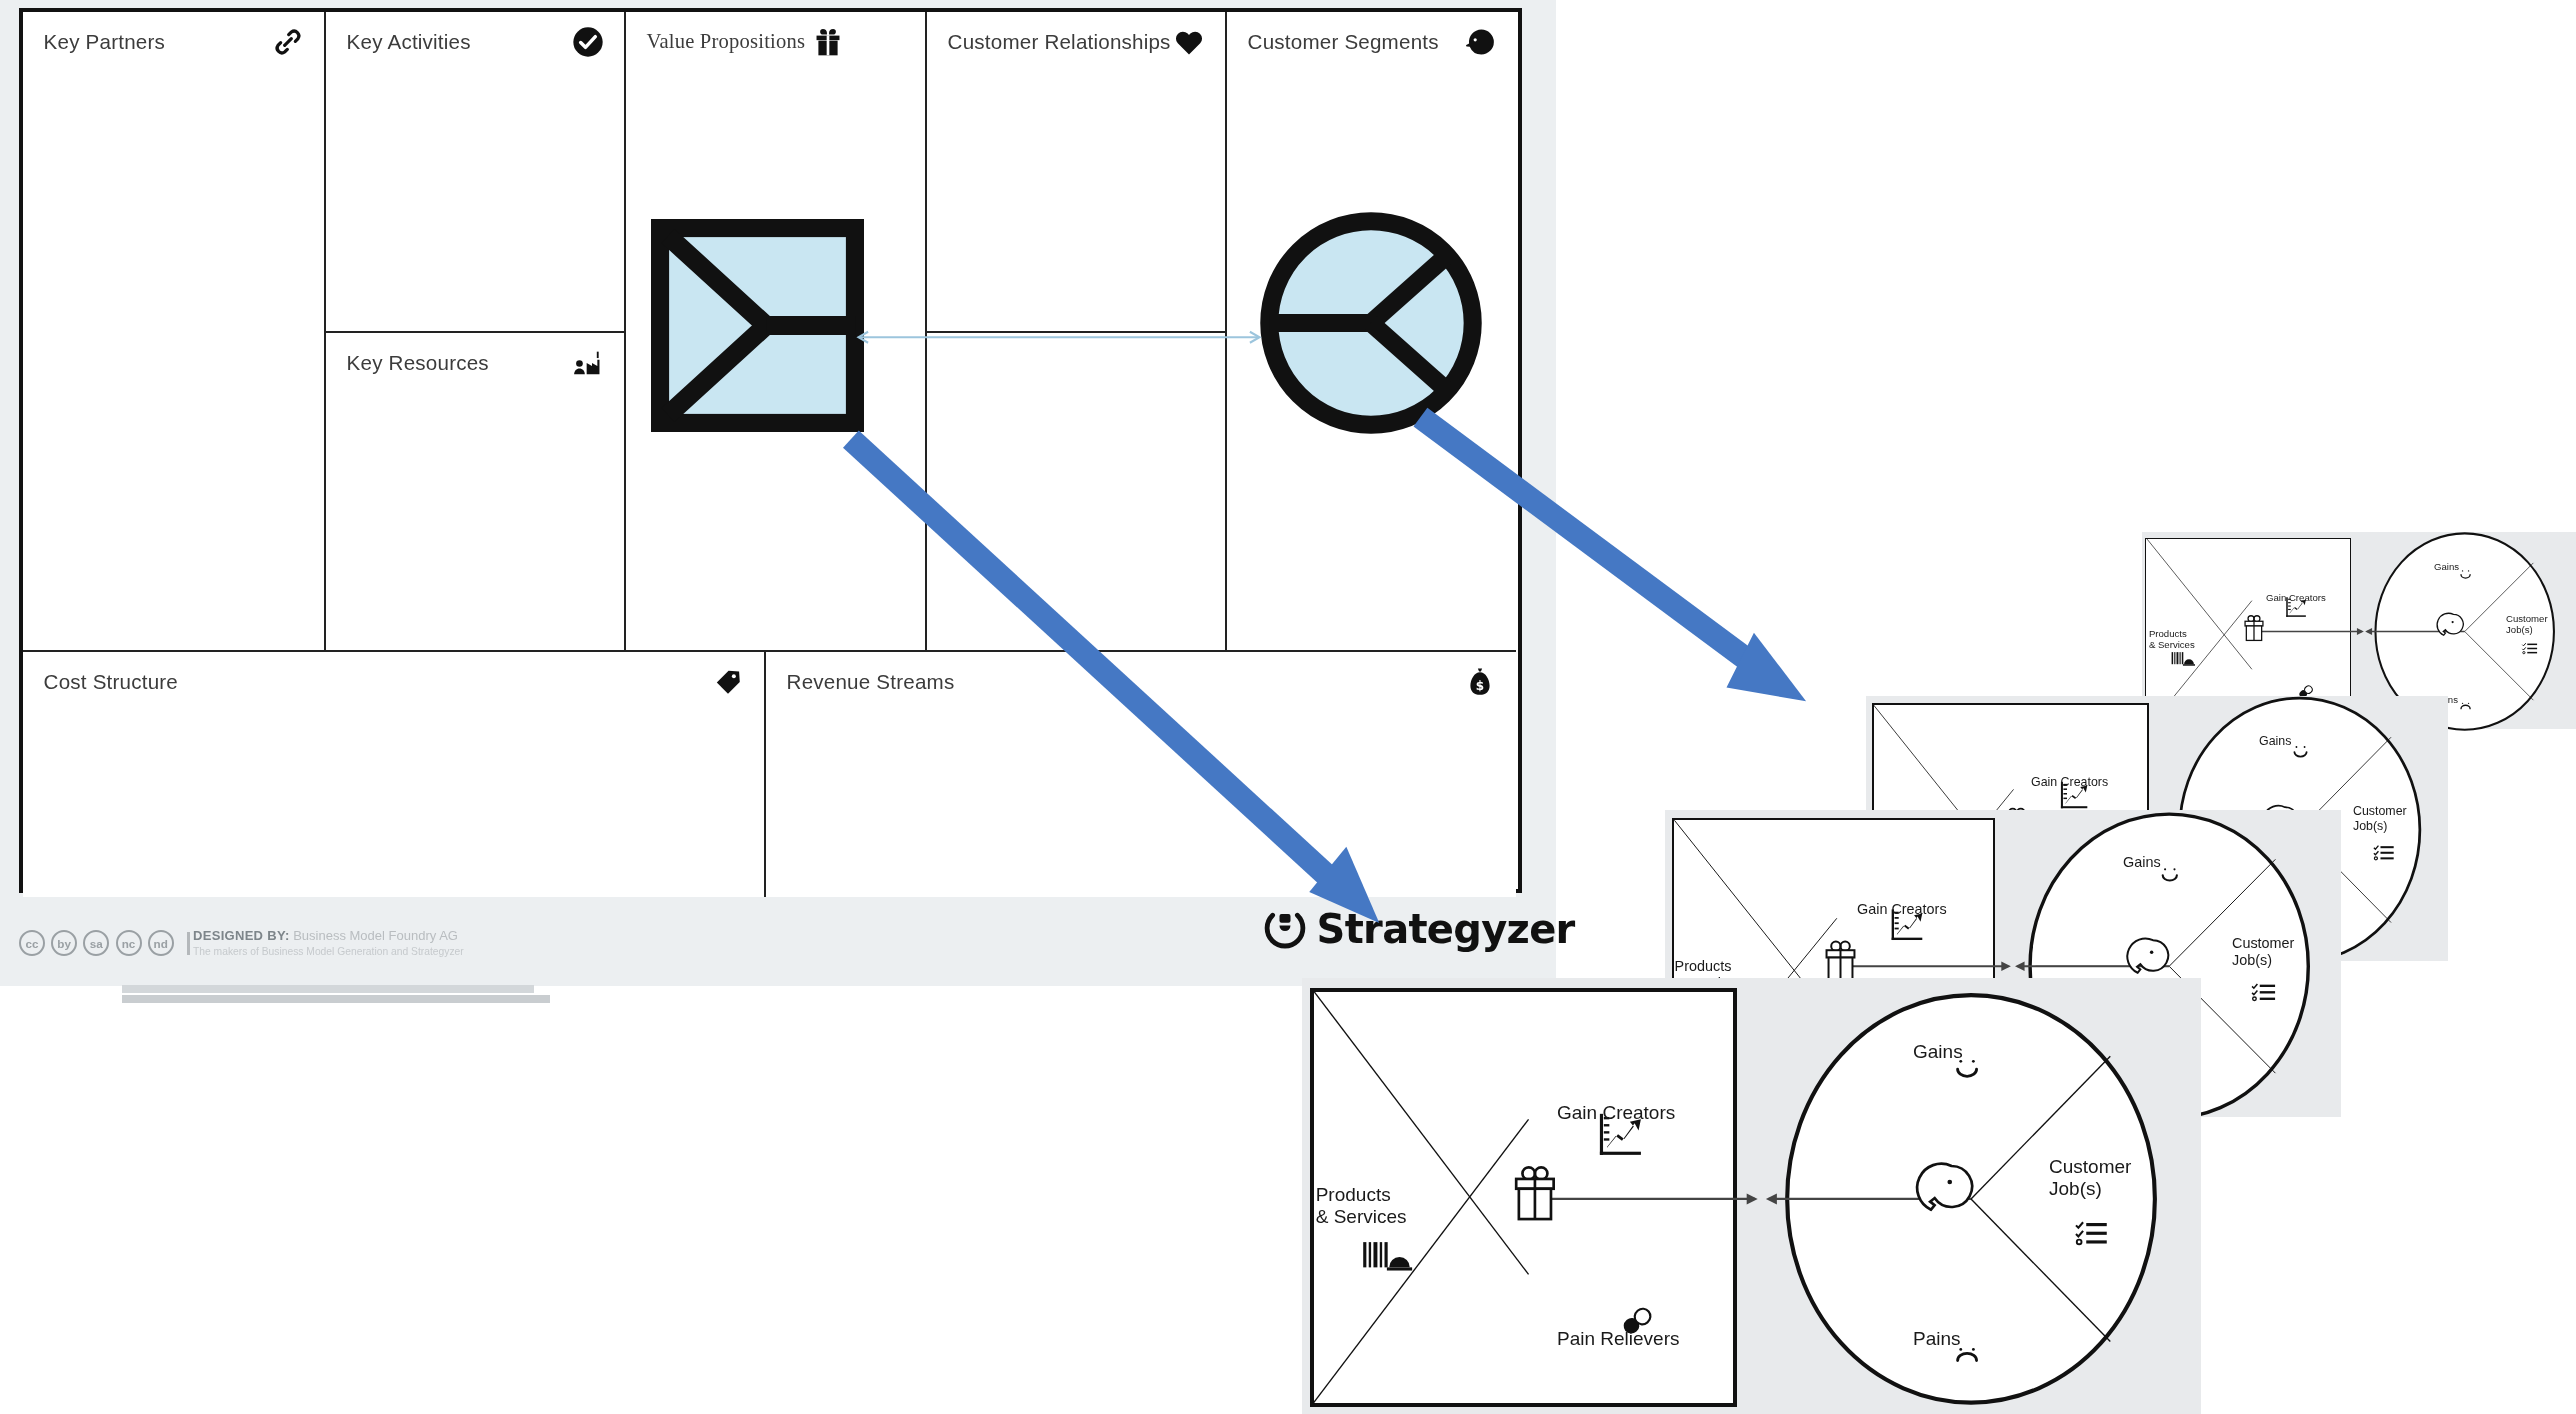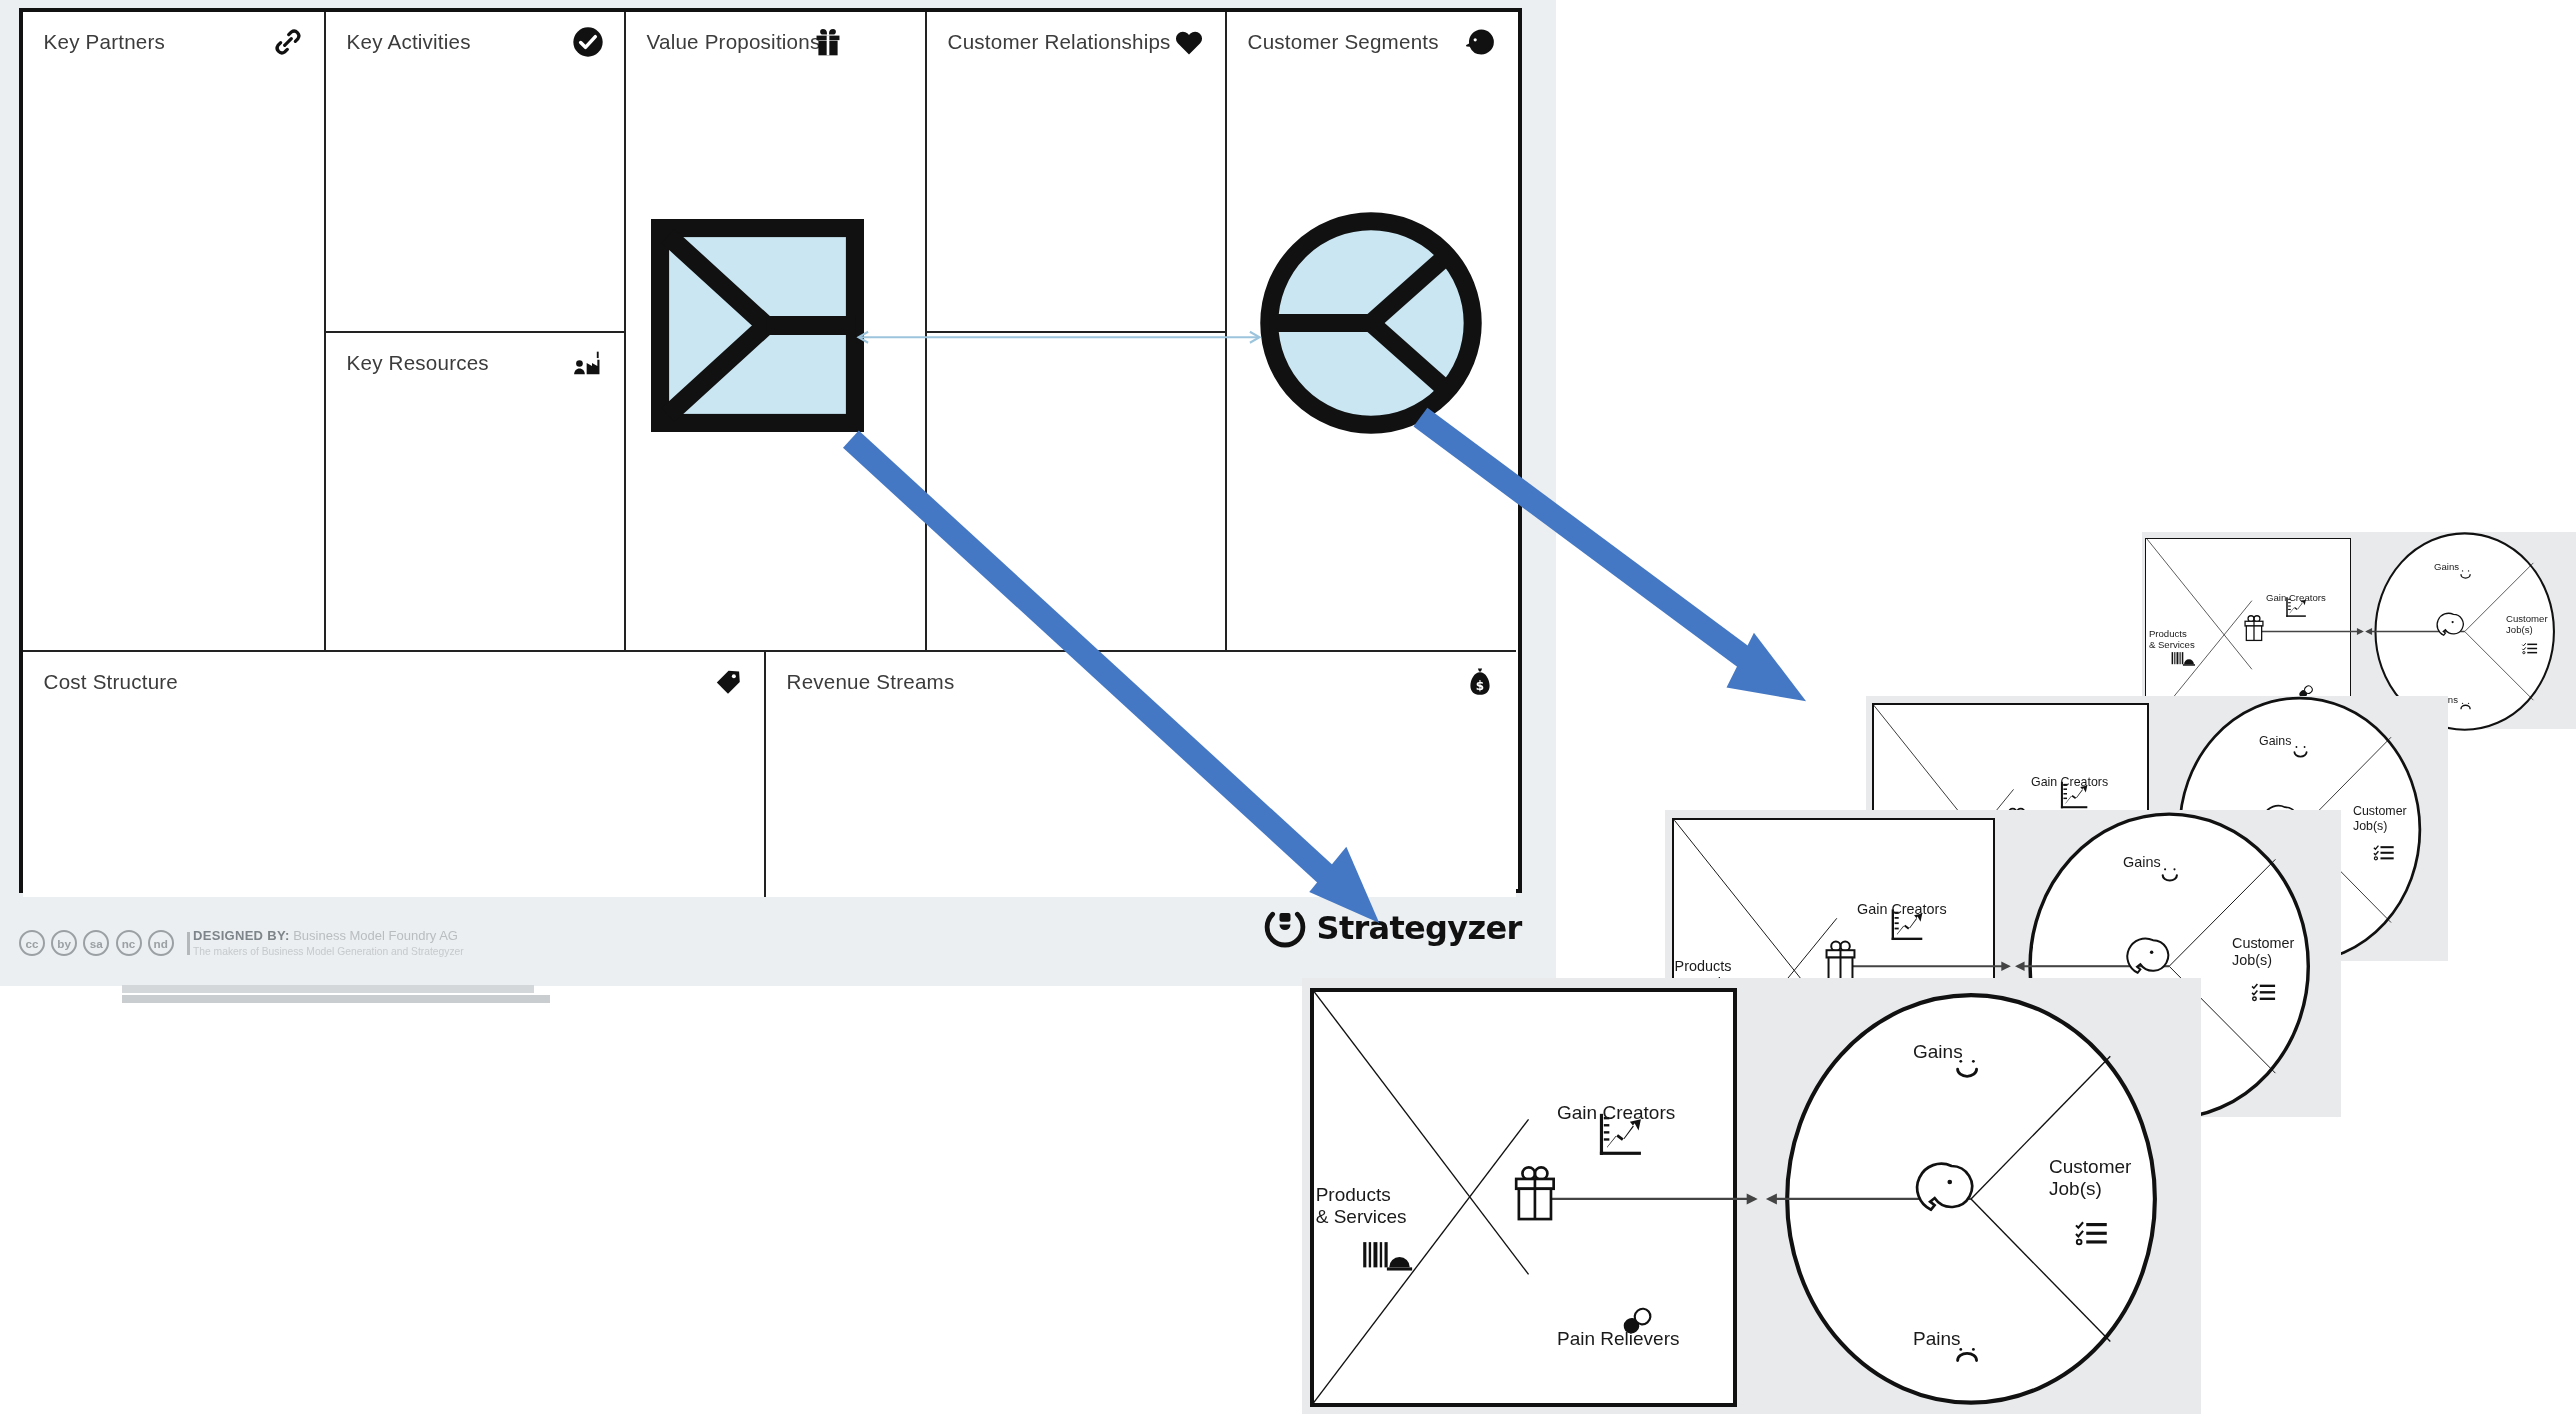--- a/index.html
+++ b/index.html
@@ -36,21 +36,21 @@
             font-size:11.7px;font-weight:bold;color:#9aa0a4;line-height:1;}
   #cc-sep{width:2.1px;height:23px;background:#b4b8bb;margin-left:7.5px;margin-right:9.6px;}
   #designed-block{position:absolute;left:174px;top:25px;}
   #designed-line1{font-size:13px;color:#b9bdc0;white-space:nowrap;}
   #designed-line1 b{color:#7d858a;letter-spacing:0.3px;}
   #designed-line2{font-size:10.3px;color:#c6cacd;white-space:nowrap;margin-top:3.4px;text-align:right;}
   #bar-long{position:absolute;left:103px;top:82px;width:412px;height:7.5px;background:#d3d7da;}
   #bar-short{position:absolute;left:103px;top:92px;width:428px;height:7.5px;background:#c9cdd0;}
   #strategyzer{position:absolute;left:1263px;top:906px;display:flex;align-items:center;gap:9.6px;}
   #strategyzer .sz-mark{width:44px;height:44px;}
-  #strategyzer .sz-word{font-size:32px;font-weight:bold;color:#111;letter-spacing:-0.7px;
+  #strategyzer .sz-word{font-size:40px;font-weight:bold;color:#111;letter-spacing:-0.7px;
         font-family:"DejaVu Sans","Liberation Sans",sans-serif;text-align:right;}
 
   
   .vpc-card{position:absolute;background:#e8eaec;}
   .vpc-card .vp-square{position:absolute;background:#fff;border:2.1px solid #111;box-sizing:border-box;}
   .vpc-card svg{position:absolute;left:0;top:0;overflow:visible;}
   .vpc-label{position:absolute;text-align:left;color:#1a1a1a;line-height:1.18;
              white-space:pre-line;}
 
   
@@ -99,21 +99,21 @@
       <div class="cell-icon">
         <svg viewBox="0 0 24 24" fill="#111">
           <circle cx="5.6" cy="12.4" r="2.5"></circle>
           <path d="M1.6 20.5c0-2.6 1.8-4.3 4-4.3s4 1.7 4 4.3z"></path>
           <path d="M11 20.5V12l4 2.3V12l4 2.3V9.6h1.6V20.5z"></path>
           <path d="M18.6 8.3h1.4V3.5h-1.4z"></path>
         </svg>
       </div>
     </div>
 
-    <div class="bmc-cell" style="left:603px;top:0;width:238px;height:638px;">
+    <div class="bmc-cell" style="left:603px;top:0;width:238px;height:638px;font-family:Liberation Serif, serif;">
       <div class="cell-title">Value Propositions</div>
       <div class="cell-icon">
         <svg viewBox="0 0 24 24" fill="#111">
           <path d="M8.2 2.2a2.1 2.1 0 0 0 0 4.2h3V5C11.2 3.4 10 2.2 8.2 2.2zM15.8 2.2c-1.8 0-3 1.2-3 2.8v1.4h3a2.1 2.1 0 0 0 0-4.2z"></path>
           <rect x="3.4" y="7.2" width="17.2" height="3.4"></rect>
           <rect x="4.8" y="11" width="14.4" height="11"></rect>
           <rect x="11" y="7" width="2" height="15" fill="#fff"></rect>
         </svg>
       </div>
     </div>

